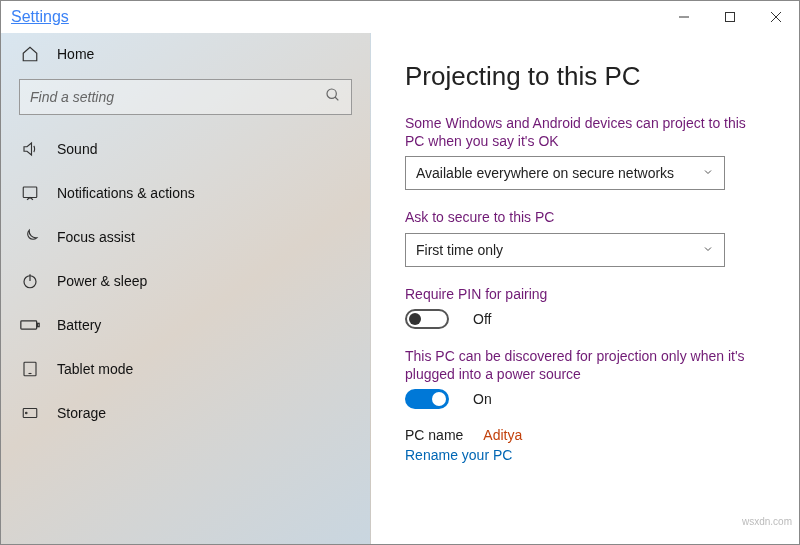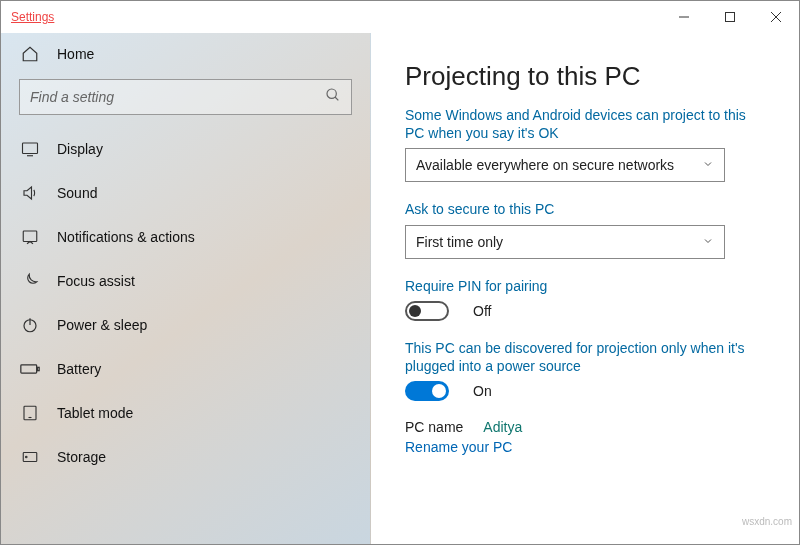--- a/index.html
+++ b/index.html
@@ -1,45 +1,45 @@
 <!DOCTYPE html>
 <html><head>
 <meta charset="utf-8">
 <style>
   * { box-sizing: border-box; margin: 0; padding: 0; font-family: "Segoe UI", Arial, sans-serif; }
   body { width: 800px; height: 545px; overflow: hidden; background: #fff; border: 1px solid #888; }
   .titlebar { height: 32px; display: flex; align-items: center; justify-content: space-between; background: #fff; }
-  .titlebar-left { display: flex; align-items: center; padding-left: 10px; font-size: 12px; color: #ef4444; text-decoration: underline; }
+  .titlebar-left { display: flex; align-items: center; padding-left: 10px; font-size: 16px; color: #3b82f6; text-decoration: underline; }
   .titlebar-btns { display: flex; }
   .titlebar-btn { width: 46px; height: 32px; display: flex; align-items: center; justify-content: center; color: #333; }
   .content { display: flex; height: calc(100% - 32px); }
   .sidebar { width: 370px; height: 100%; background: linear-gradient(145deg, #d9e6f0 0%, #dcd4cb 55%, #c9d6e0 100%); backdrop-filter: blur(2px); overflow-y: auto; border-right: 1px solid rgba(0,0,0,0.05);}
   .nav-row { display: flex; align-items: center; height: 44px; padding: 0 18px; color: #111; font-size: 14px; }
   .nav-row.home { height: 42px; }
   .nav-icon { width: 22px; height: 22px; display: flex; align-items: center; justify-content: center; margin-right: 16px; color: #333; }
   .search-wrap { padding: 4px 18px 12px 18px; }
   .search-box { position: relative; background: rgba(255,255,255,0.35); border: 1px solid #999; height: 36px; display: flex; align-items: center; padding: 0 10px; }
   .search-input { flex: 1; border: none; background: transparent; font-size: 14px; color: #666; outline: none; }
   .search-input::placeholder { color: #666; font-style: italic; }
   .search-icon { color: #666; }
   .category-header { padding: 6px 18px 6px 18px; font-size: 14px; font-weight: 600; color: #111; }
   .main { flex: 1; padding: 28px 34px 0 34px; overflow: hidden; color: #222; }
-  .page-title { font-size: 26px; font-weight: 400; margin-bottom: 14px; }
-  .section-label { font-size: 14px; color: #0369a1; margin-bottom: 6px; line-height: 1.3; }
+  .page-title { font-size: 26px; font-weight: 400; margin-bottom: 22px; }
+  .section-label { font-size: 14px; color: #701a75; margin-bottom: 6px; line-height: 1.3; }
   .dropdown { width: 320px; height: 34px; border: 1px solid #888; background: #fff; display: flex; align-items: center; justify-content: space-between; padding: 0 10px; font-size: 14px; margin-bottom: 18px; }
   .chevron { color: #555; }
   .toggle-row { display: flex; align-items: center; gap: 24px; margin-bottom: 18px; margin-top: 6px;}
   .toggle { width: 44px; height: 20px; border-radius: 10px; position: relative; }
   .toggle.off { border: 2px solid #555; background: #fff; }
   .toggle.off .knob { position: absolute; left: 2px; top: 2px; width: 12px; height: 12px; background: #333; border-radius: 50%; }
   .toggle.on { background: #0078d7; }
   .toggle.on .knob { position: absolute; right: 3px; top: 3px; width: 14px; height: 14px; background: #fff; border-radius: 50%; }
   .toggle-label { font-size: 14px; }
   .pcname-row { display: flex; align-items: center; gap: 20px; font-size: 14px; margin-top: 4px; }
-  .pcname-row .name { color: #0f766e; }
+  .pcname-row .name { color: #c2410c; }
   .link { color: #0066b4; font-size: 14px; margin-top: 4px; display: inline-block; }
   .watermark { position: absolute; bottom: 18px; right: 8px; font-size: 10px; color: #bbb; }
 </style>
 </head>
 <body>
 
 <div class="titlebar">
   <div class="titlebar-left">Settings</div>
   <div class="titlebar-btns">
     <div class="titlebar-btn">
@@ -79,29 +79,20 @@
         <span class="search-icon">
           <svg width="16" height="16" viewBox="0 0 24 24" fill="none" stroke="#666" stroke-width="1.8">
               <circle cx="10" cy="10" r="7"></circle>
               <line x1="20" y1="20" x2="15" y2="15"></line>
             </svg>
         </span>
       </div>
     </div>
 
 
-    <div class="nav-row item">
-      <span class="nav-icon">
-        <svg width="18" height="18" viewBox="0 0 24 24" fill="none" stroke="#333" stroke-width="1.5">
-            <rect x="2" y="4" width="20" height="14" rx="1"></rect>
-            <line x1="8" y1="21" x2="16" y2="21"></line>
-          </svg>
-      </span>
-      <span>Display</span>
-    </div>
 
     <div class="nav-row item">
       <span class="nav-icon">
         <svg width="18" height="18" viewBox="0 0 24 24" fill="none" stroke="#333" stroke-width="1.5">
             <path d="M4 9v6h4l6 5V4L8 9H4z"></path>
             <path d="M17 8c1.5 1.5 1.5 6.5 0 8"></path>
           </svg>
       </span>
       <span>Sound</span>
     </div>

